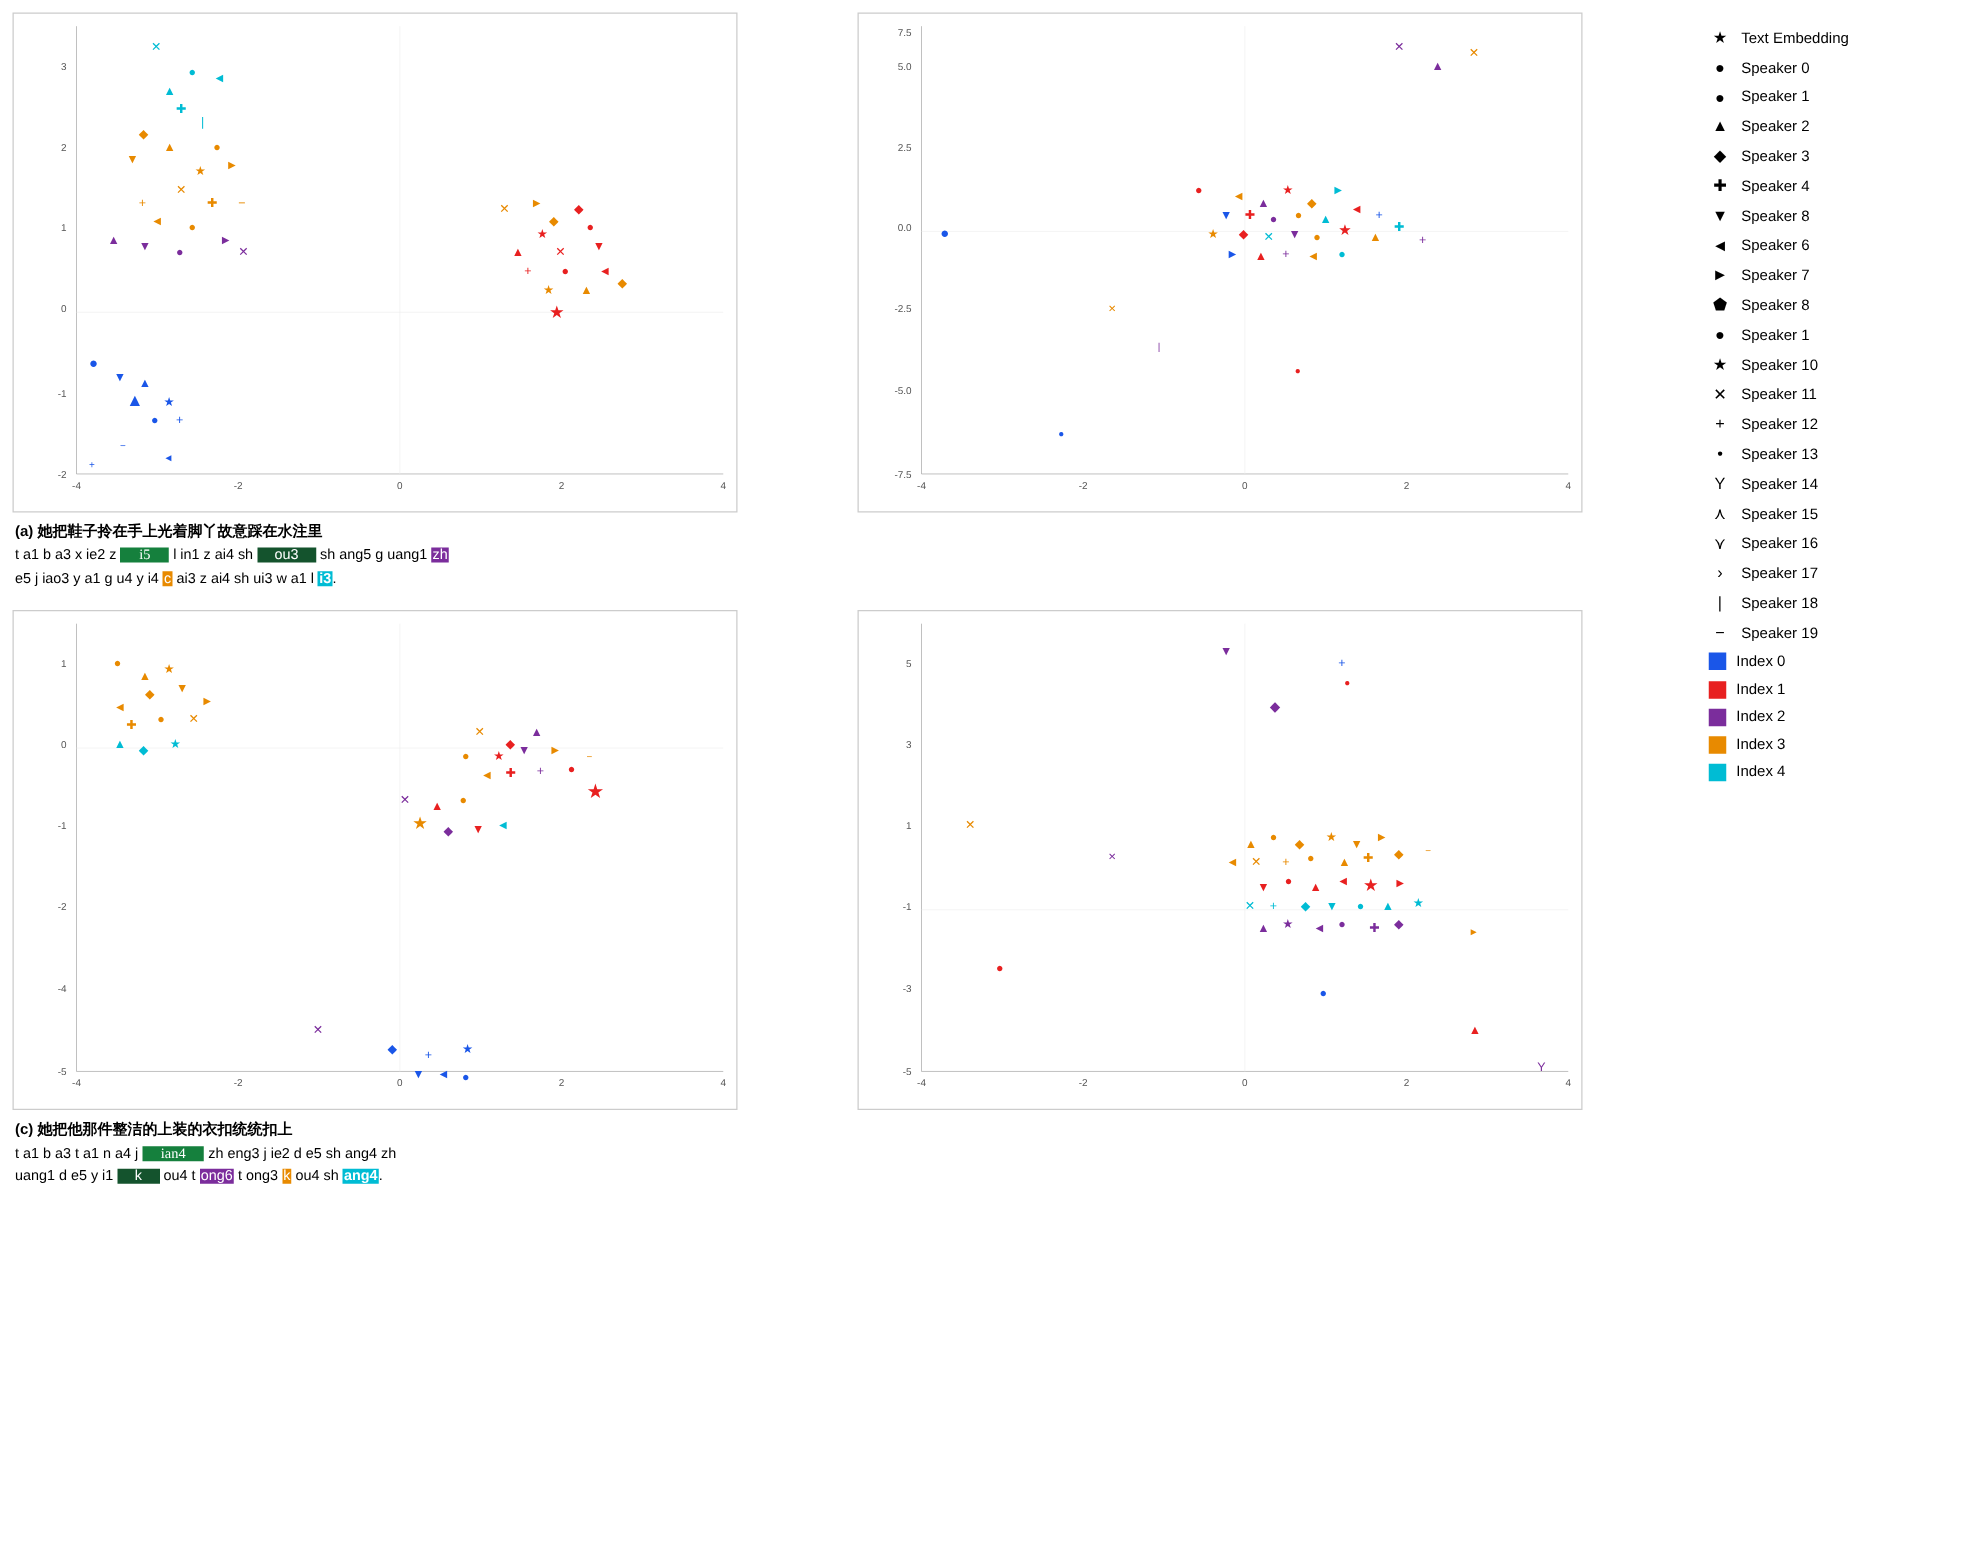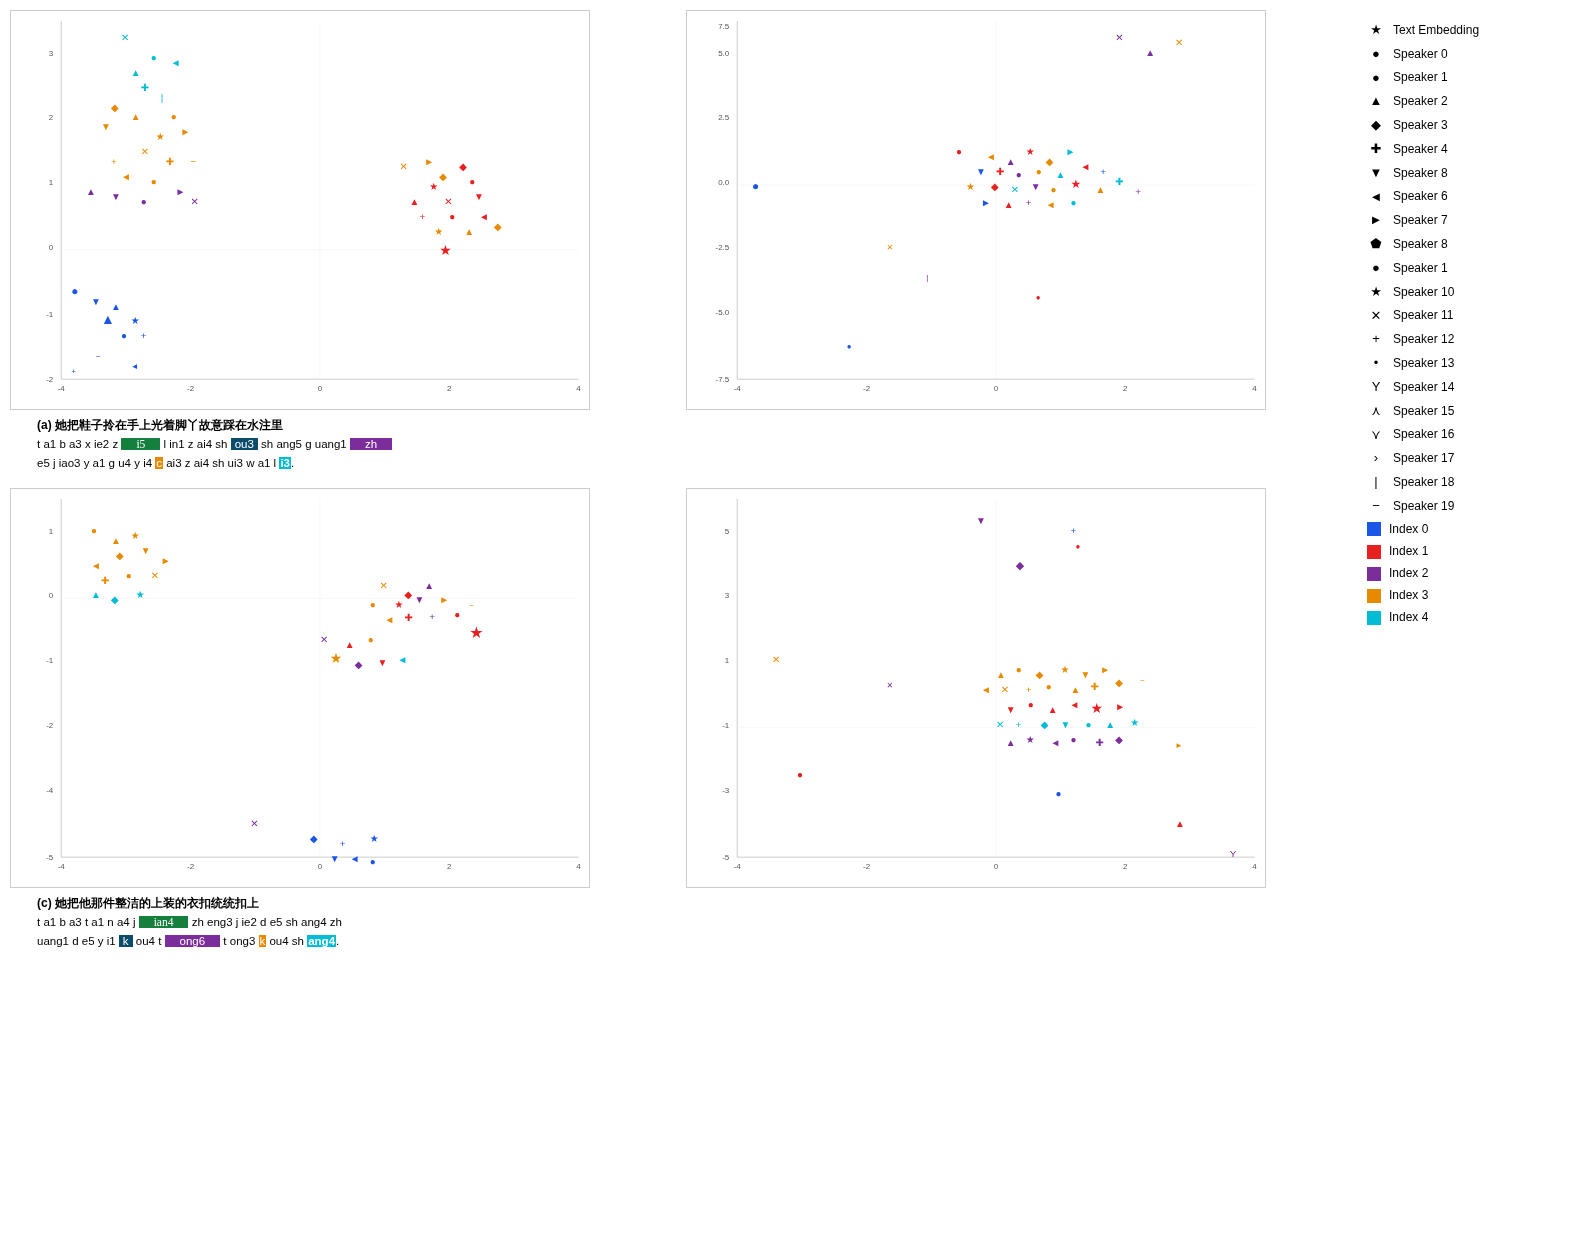--- a/index.html
+++ b/index.html
@@ -32,21 +32,20 @@
       border: 1px solid #ccc;
       position: relative;
       width: 580px;
       height: 400px;
     }
     .plot-caption {
       padding: 6px 2px;
       font-size: 11.5px;
       line-height: 1.6;
       max-width: 580px;
-      margin-left: 25px;
     }
     .plot-caption .caption-title {
       font-weight: bold;
       font-size: 12px;
     }
     .legend-area {
       width: 220px;
       padding: 10px 15px;
       flex-shrink: 0;
       display: flex;
@@ -66,22 +65,22 @@
       font-size: 13px;
       flex-shrink: 0;
     }
     .legend-color-box {
       width: 14px;
       height: 14px;
       flex-shrink: 0;
     }
     
     .hl-blue { background: #15803d; color: #fff; padding: 0 15px; font-family: Liberation Serif, serif; }
-    .hl-red { background: #0c4a6e; color: #fff; padding: 0 4px; }
-    .hl-purple { background: #7b2d9c; color: #fff; padding: 0 15px; }
+    .hl-red { background: #14532d; color: #fff; padding: 0 14px; }
+    .hl-purple { background: #7b2d9c; color: #fff; padding: 0 1px; }
     .hl-orange { background: #e88a00; color: #fff; padding: 0 1px; }
     .hl-cyan { background: #00bcd4; color: #fff; padding: 0 1px; font-weight: bold; }
 
     
     .scatter-svg {
       width: 100%;
       height: 100%;
     }
     .tick-label {
       font-size: 8px;

